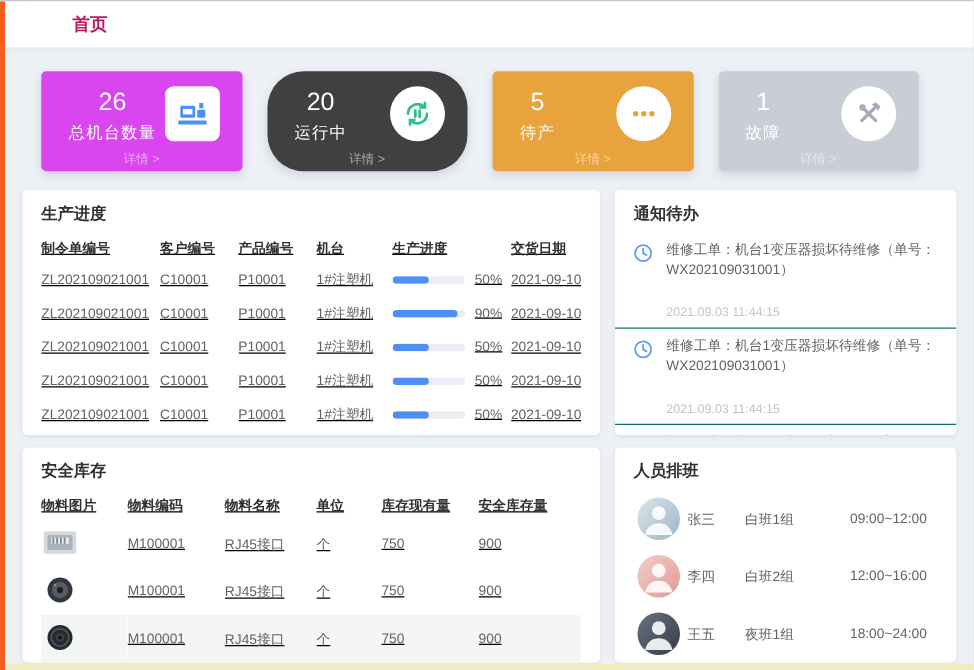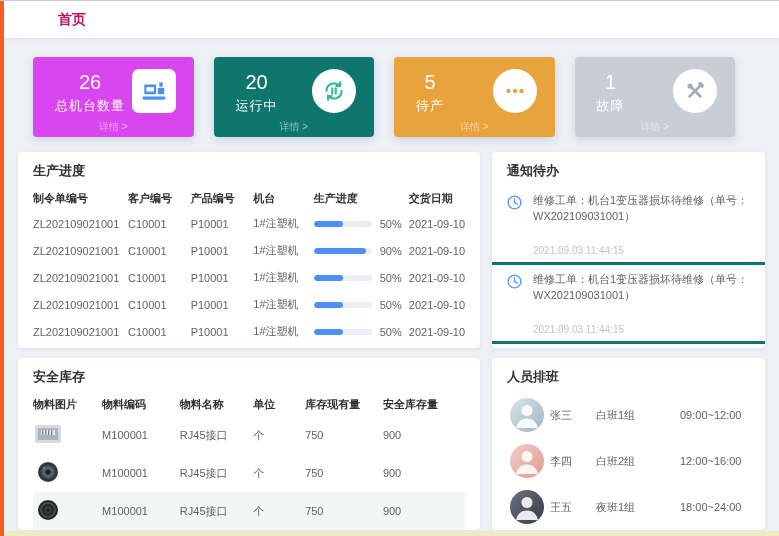--- a/index.html
+++ b/index.html
@@ -34,38 +34,38 @@
 
   
   .grid { display:grid; grid-template-columns:462px 273px; grid-template-rows:196px 172px;
           gap:10px 12px; margin:15px 14px 0 18px; }
   .panel { background:#fff; border-radius:4px; box-shadow:0 1px 4px rgba(0,0,0,.07);
            overflow:hidden; }
   .panel-title { font-size:13px; font-weight:700; color:#303133; padding:10px 15px 6px; }
 
   
   .tbl-wrap { padding:0 15px; }
-  table { width:100%; border-collapse:collapse; font-size:11px; table-layout:fixed; }
+  table { width:100%; border-collapse:collapse; font-size:11px; table-layout:fixed;text-decoration:underline; }
   th { text-align:left; color:#303133; font-weight:700; height:24px; vertical-align:middle; }
   td { color:#606266; height:27px; vertical-align:middle; overflow:hidden; white-space:nowrap; }
   .prod-col-order{width:22%}.prod-col-cust{width:14.5%}.prod-col-prod{width:14.5%}
   .prod-col-mach{width:14%}.prod-col-prog{width:22%}.prod-col-date{width:13%}
   .bar { display:inline-block; width:58px; height:6px; background:#ebeef5;
          border-radius:3px; vertical-align:middle; overflow:hidden; }
   .fill { display:block; height:100%; background:#4e8ef7; border-radius:3px; }
   .pct { margin-left:8px; vertical-align:middle; color:#606266; }
 
   .inv-table td { height:38px; }
   .inv-table tbody tr:nth-child(3) { background:#f3f6f4; }
   .inv-col-img{width:16%}.inv-col-code{width:18%}.inv-col-name{width:17%}
   .inv-col-unit{width:12%}.inv-col-stock{width:18%}.inv-col-safe{width:19%}
   .thumb { display:inline-flex; align-items:center; }
 
   
-  .notif-item { display:flex; gap:9px; padding:7px 14px 6px; border-bottom:3px solid #0f766e;
+  .notif-item { display:flex; gap:9px; padding:7px 14px 6px; border-bottom:1px solid #0f766e;
                 cursor:pointer; }
   .notif-item:last-child { border-bottom:none; }
   .notif-icon { flex:0 0 18px; padding-top:1px; }
   .notif-body { display:flex; flex-direction:column; }
   .notif-text { font-size:11px; color:#606266; line-height:1.45; }
   .notif-time { font-size:10px; color:#c0c4cc; margin-top:20px; }
 
   
   .staff-row { display:flex; align-items:center; gap:6px; padding:6px 18px; height:46px; }
   .avatar { width:34px; height:34px; border-radius:50%; overflow:hidden; flex:0 0 34px; }
@@ -99,21 +99,21 @@
           <rect x="1.5" y="17" width="21" height="3" rx="1" fill="#4a90f5"></rect>
           <rect x="3" y="6" width="11" height="9" rx="1" fill="#4a90f5"></rect>
           <rect x="5" y="8.5" width="7" height="4" fill="#fff"></rect>
           <rect x="15.5" y="9" width="6" height="6" rx="1" fill="#4a90f5"></rect>
           <rect x="17" y="4" width="3" height="4" fill="#4a90f5"></rect>
         </svg>
       </div>
       <div class="card-detail">详情 &gt;</div>
     </div>
 
-    <div class="card" style="background: #0f766e;">
+    <div class="card" style="background: #404040; border-radius: 29px;">
       <div class="card-text">
         <div class="card-num">20</div>
         <div class="card-lbl">运行中</div>
       </div>
       <div class="icon-box ci">
         <svg viewBox="0 0 24 24" width="26" height="26" fill="none" stroke="#2EBE8F" stroke-width="2" stroke-linecap="round">
           <path d="M5 12a7 7 0 0 1 12-4.9"></path>
           <path d="M19 12a7 7 0 0 1-12 4.9"></path>
           <path d="M17.5 4v3.3h-3.3"></path>
           <path d="M6.5 20v-3.3h3.3"></path>

